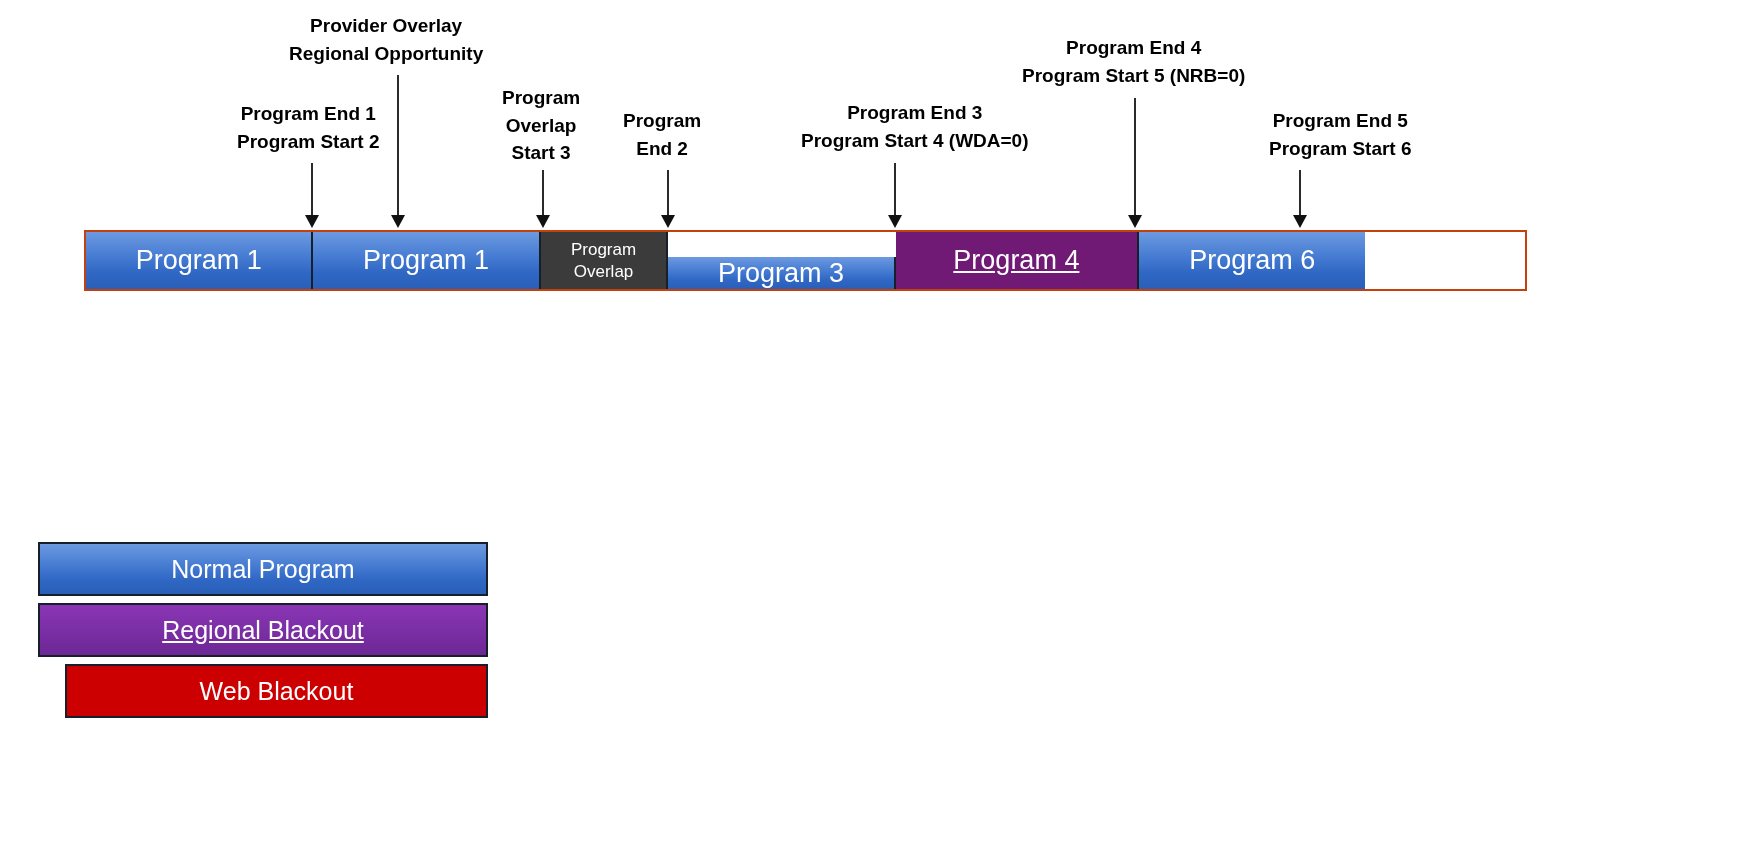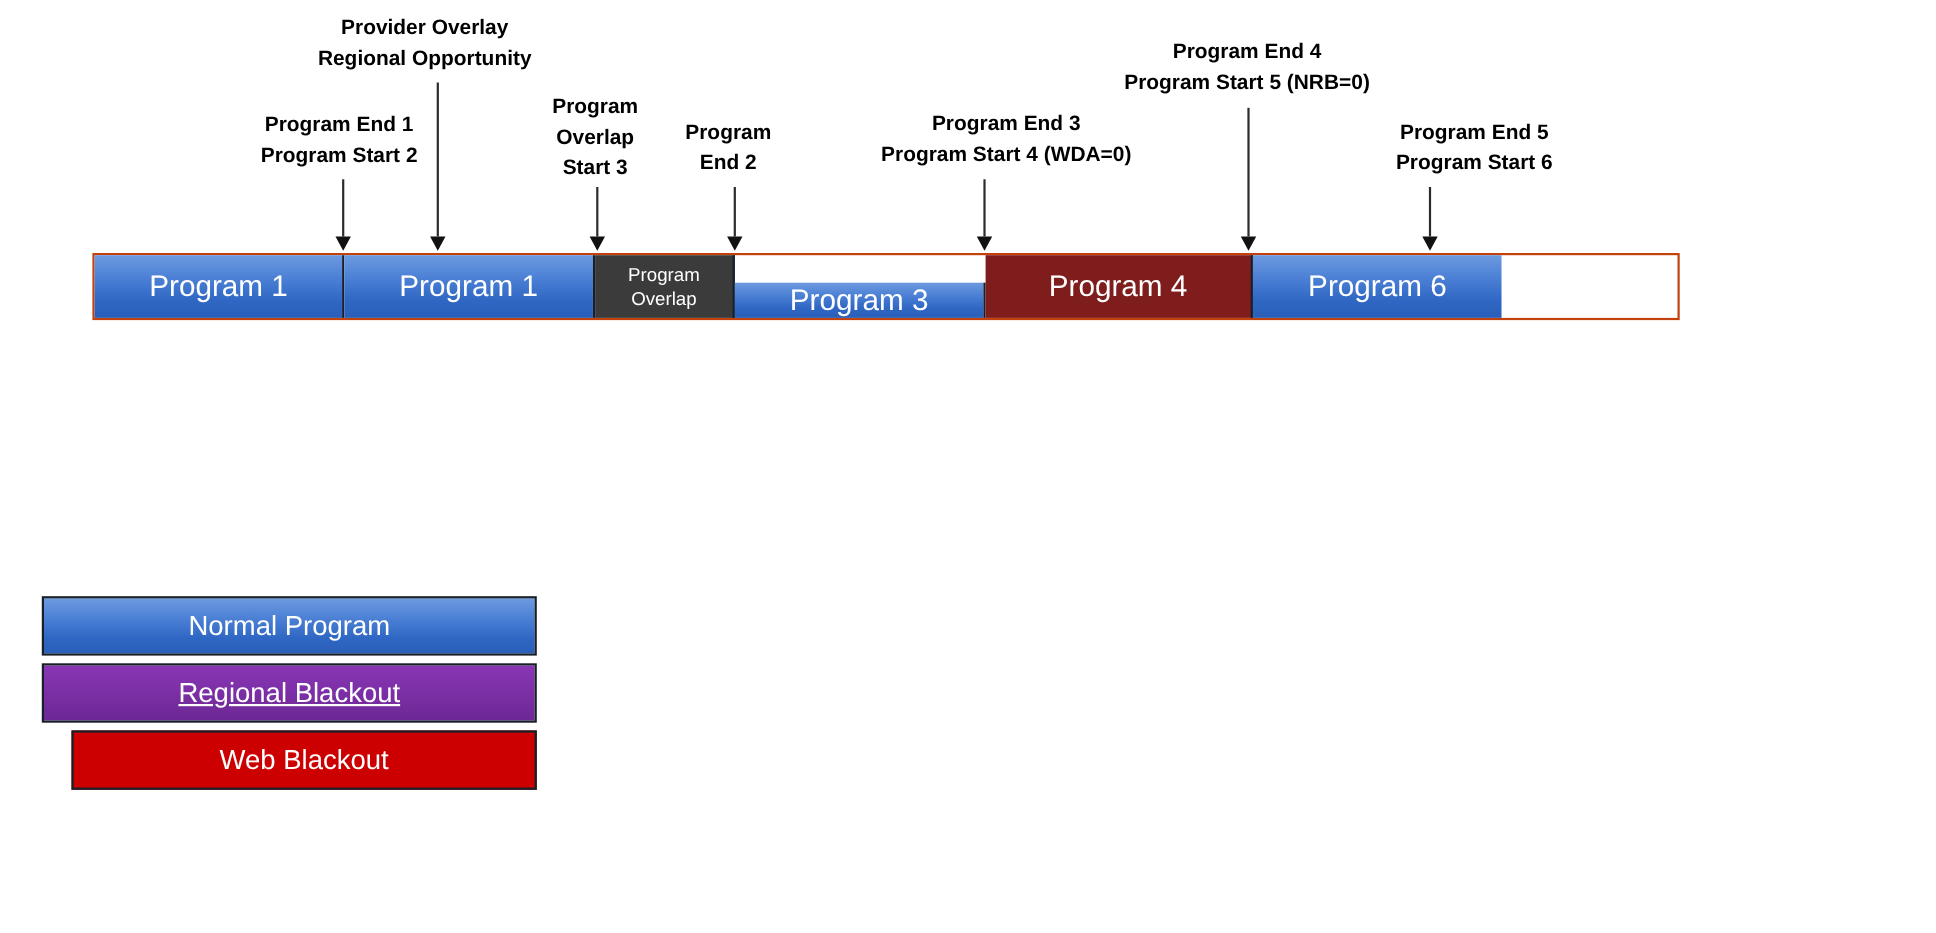--- a/index.html
+++ b/index.html
@@ -78,21 +78,22 @@
 
   .seg-normal {
     background: linear-gradient(to bottom, #6d9ae0 0%, #4a7fd4 38%, #2f67c4 72%, #2a5fb8 100%);
   }
   .seg-overlap {
     background: #3b3b3b;
     font-size: 17px;
     line-height: 1.25;
   }
   .seg-web {
-    background: #7f1d1d;
+    background: #701a75;
+    text-decoration: underline;
   }
   .seg-regional {
     background: linear-gradient(to bottom, #8a35b5 0%, #7b2fa5 50%, #6d2795 100%);
   }
 
   
   #legend {
     position: absolute;
     left: 38px;
     top: 542px;

